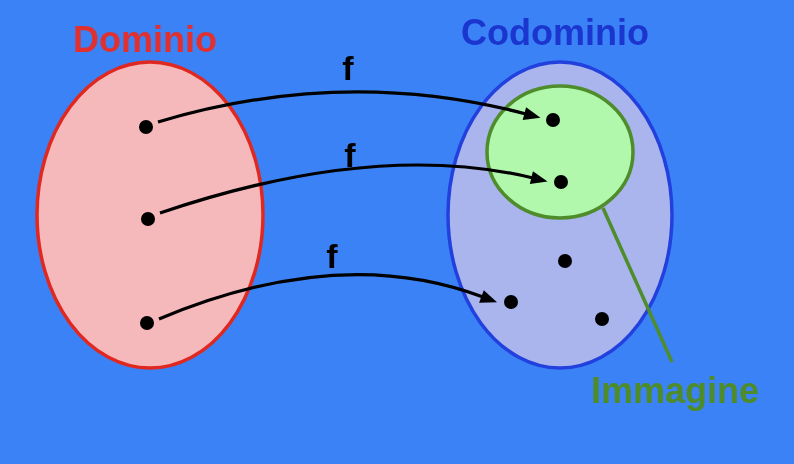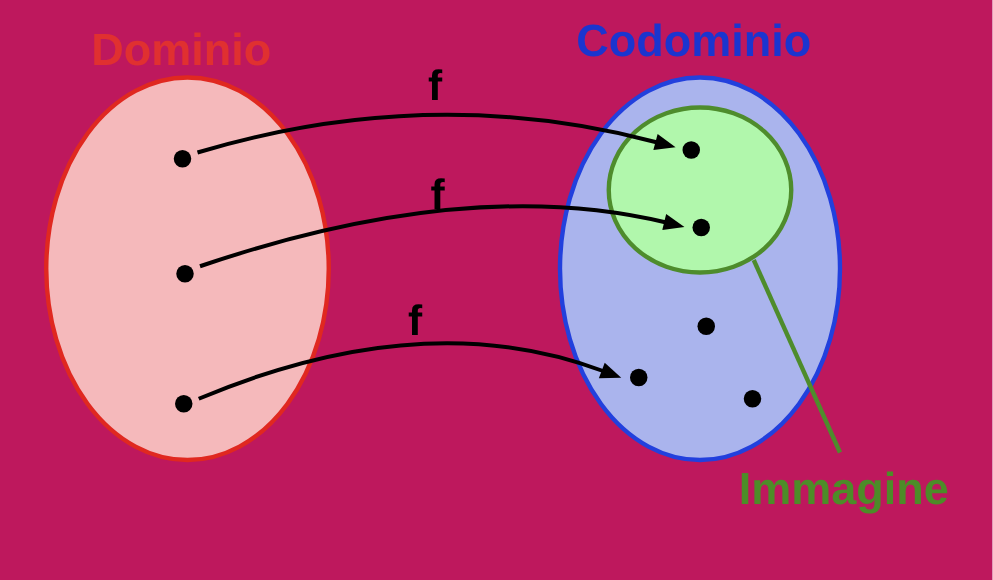--- a/index.html
+++ b/index.html
@@ -4,21 +4,21 @@
 <style>
   html, body {
     margin: 0;
     padding: 0;
     background: #ffffff;
   }
   .stage {
     position: relative;
     width: 794px;
     height: 464px;
-    background: #be185d;
+    background: #3b82f6;
     overflow: hidden;
     font-family: "Liberation Sans", sans-serif;
   }
   svg {
     display: block;
     width: 794px;
     height: 464px;
   }
   .set-title {
     font-family: "Liberation Sans", sans-serif;

